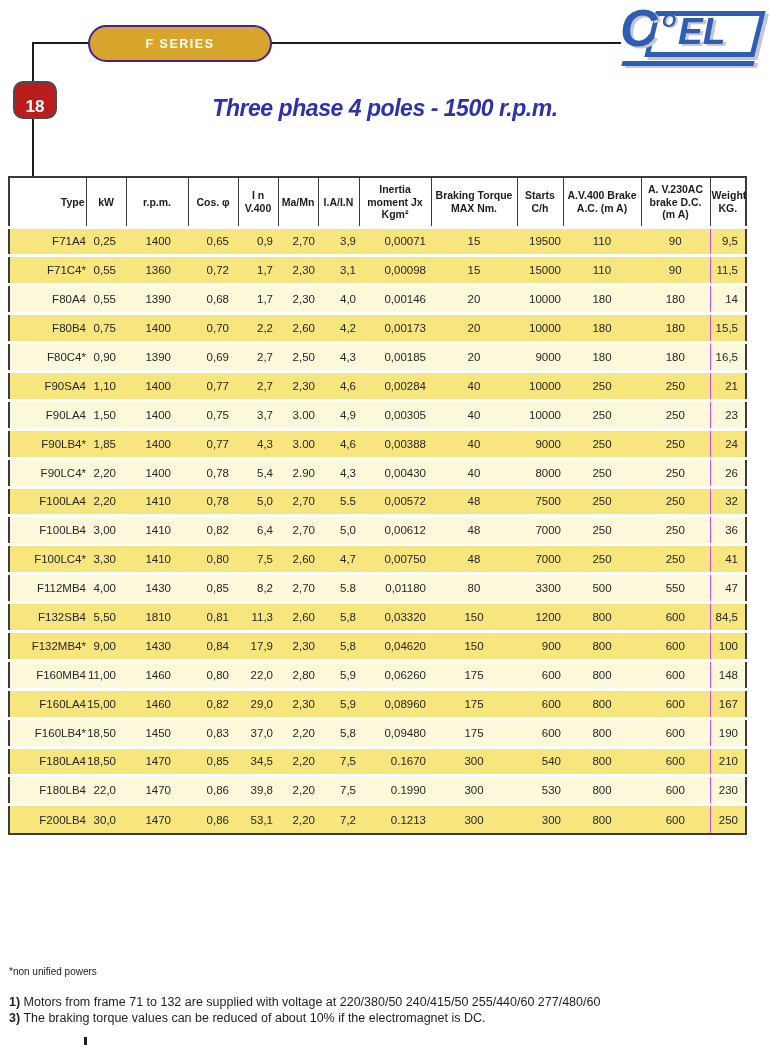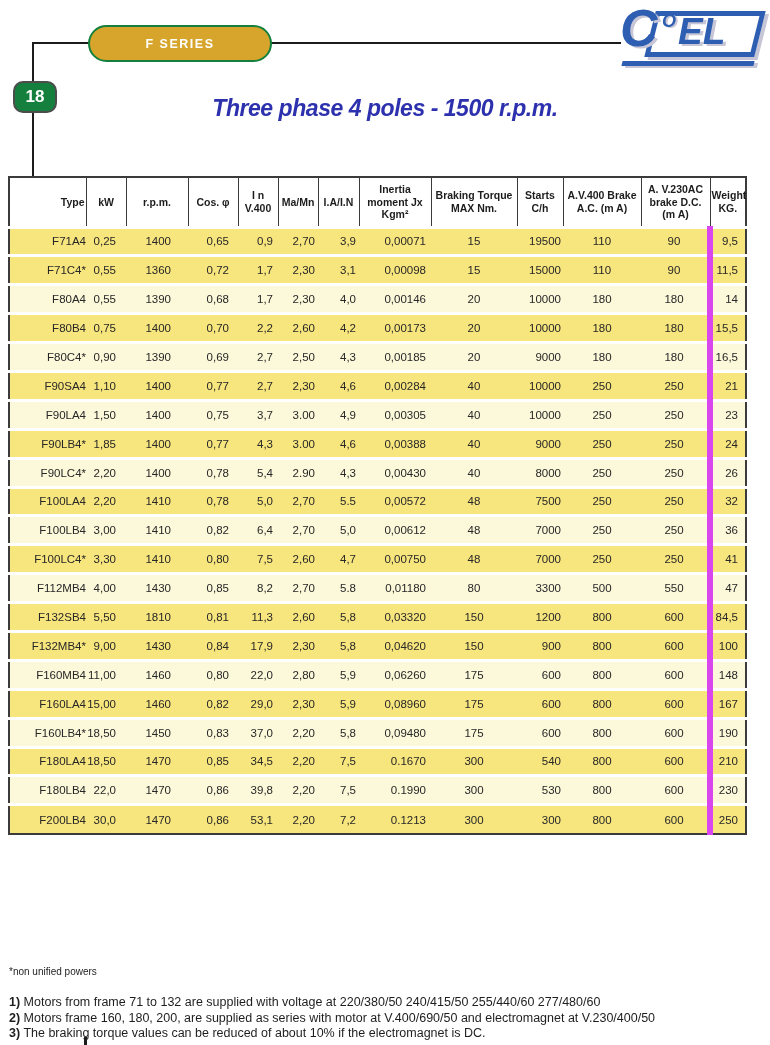--- a/index.html
+++ b/index.html
@@ -6,28 +6,28 @@
   html,body { width:770px; height:1045px; background:#ffffff; overflow:hidden;
               font-family:"Liberation Sans", sans-serif; position:relative; }
 
   
   .rule-h   { position:absolute; left:33px; top:42px; width:588px; height:2px; background:#1c1c1c; }
   .rule-v   { position:absolute; left:32px; top:42px; width:2px; height:135px; background:#1c1c1c; }
   .rule-tick{ position:absolute; left:84px; top:1037px; width:3px; height:8px; background:#1c1c1c; }
 
   
   .pill { position:absolute; left:88px; top:25px; width:184px; height:37px;
-          background:#d7a52c; border:2px solid #15803d; border-radius:19px;
+          background:#d7a52c; border:2px solid #4c1d95; border-radius:19px;
           display:flex; align-items:center; justify-content:center; z-index:3; }
   .pill span { color:#ffffff; font-weight:bold; font-size:12.5px; letter-spacing:1.5px; }
 
   
-  .pagenum { position:absolute; left:13px; top:81px; width:44px; height:32px;
-             background:#15803d; border:2px solid #4c4c4c; border-radius:10px;
-             display:flex; align-items:center; justify-content:center; z-index:3; }
+  .pagenum { position:absolute; left:13px; top:81px; width:44px; height:38px;
+             background:#b91c1c; border:2px solid #4c4c4c; border-radius:10px;
+             display:flex; align-items:flex-end; justify-content:center; z-index:3; }
   .pagenum span { color:#ffffff; font-weight:bold; font-size:17px; }
 
   
   .logo { position:absolute; left:620px; top:10px; width:145px; height:56px; z-index:3; }
   .coel-box { position:absolute; left:30px; top:1px; width:110px; height:46px;
               border:5px solid #2e5eb2; transform:skewX(-14deg); background:#ffffff;
               box-shadow:4px 3px 0 #c6c6d6; }
   .coel-underline { position:absolute; left:2px; top:51px; width:132px; height:5px;
                     background:#2e5eb2; transform:skewX(-14deg); box-shadow:4px 2px 0 #c6c6d6; }
   .coel-c  { position:absolute; left:0px;  top:-8px; font-style:italic; font-weight:bold;
@@ -63,21 +63,21 @@
   tbody td.c2 { padding-right:17px; }
   tbody td.c3 { padding-right:9px; }
   tbody td.c4 { padding-right:5px; }
   tbody td.c5 { padding-right:3px; }
   tbody td.c6 { padding-right:3px; }
   tbody td.c7 { padding-right:5px; }
   tbody td.c8 { text-align:center; padding-right:0; }
   tbody td.c9 { padding-right:2px; }
   tbody td.c10{ text-align:center; padding-right:0; }
   tbody td.c11{ text-align:center; padding-right:0; }
-  tbody td.c12{ padding-right:7px; border-left:6px solid #d946ef; }
+  tbody td.c12{ padding-right:7px; border-left:1px solid #d946ef; }
 
   
   .note-ast { position:absolute; left:9px; top:966px; font-size:10px; color:#1e1e1e; }
   .notes    { position:absolute; left:9px; top:995px; font-size:12.5px; color:#1e1e1e; line-height:15.5px; }
   .notes b  { font-weight:bold; }
 </style>
 </head>
 <body>
 
 <div class="rule-h"></div>
@@ -451,15 +451,14 @@
         <td class="c11">600</td>
         <td class="c12">250</td>
       </tr>
     </tbody>
 </table>
 
 <div class="note-ast">*non unified powers</div>
 
 <div class="notes">
   <div class="note"><b>1)</b> <span>Motors from frame 71 to 132 are supplied with voltage at 220/380/50 240/415/50 255/440/60 277/480/60</span></div>
-  <div class="note"><b>2)</b> <span>Motors frame 160, 180, 200, are supplied as series with motor at V.400/690/50 and electromagnet at V.230/400/50</span></div>
   <div class="note"><b>3)</b> <span>The braking torque values can be reduced of about 10% if the electromagnet is DC.</span></div>
 </div>
 
 </body></html>

